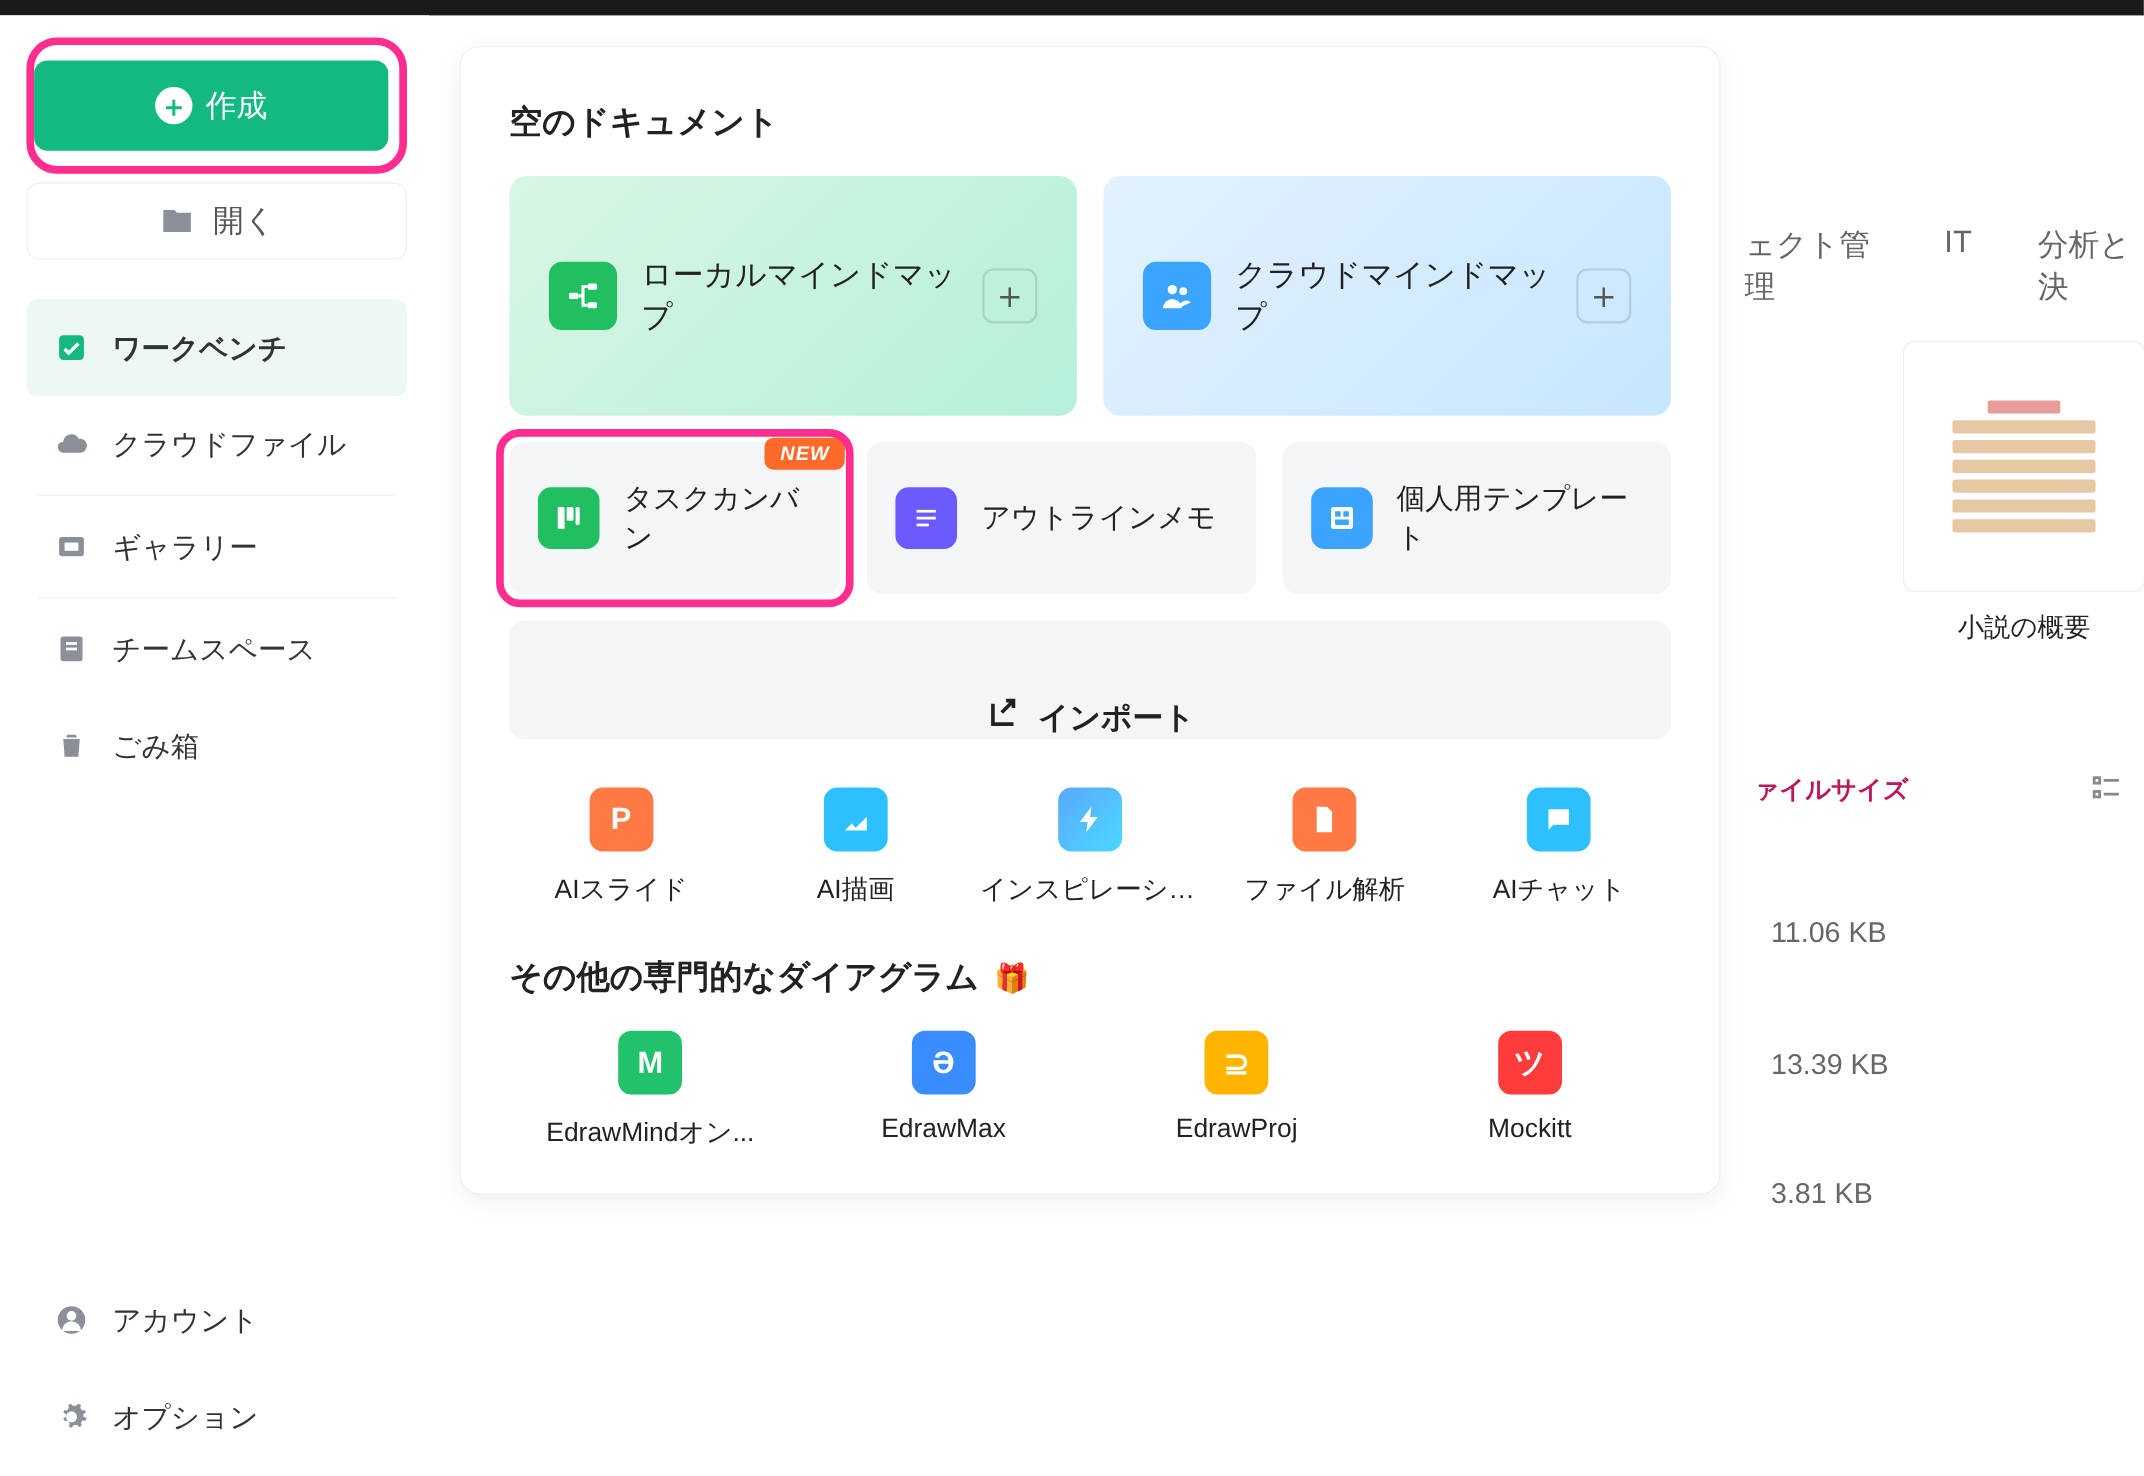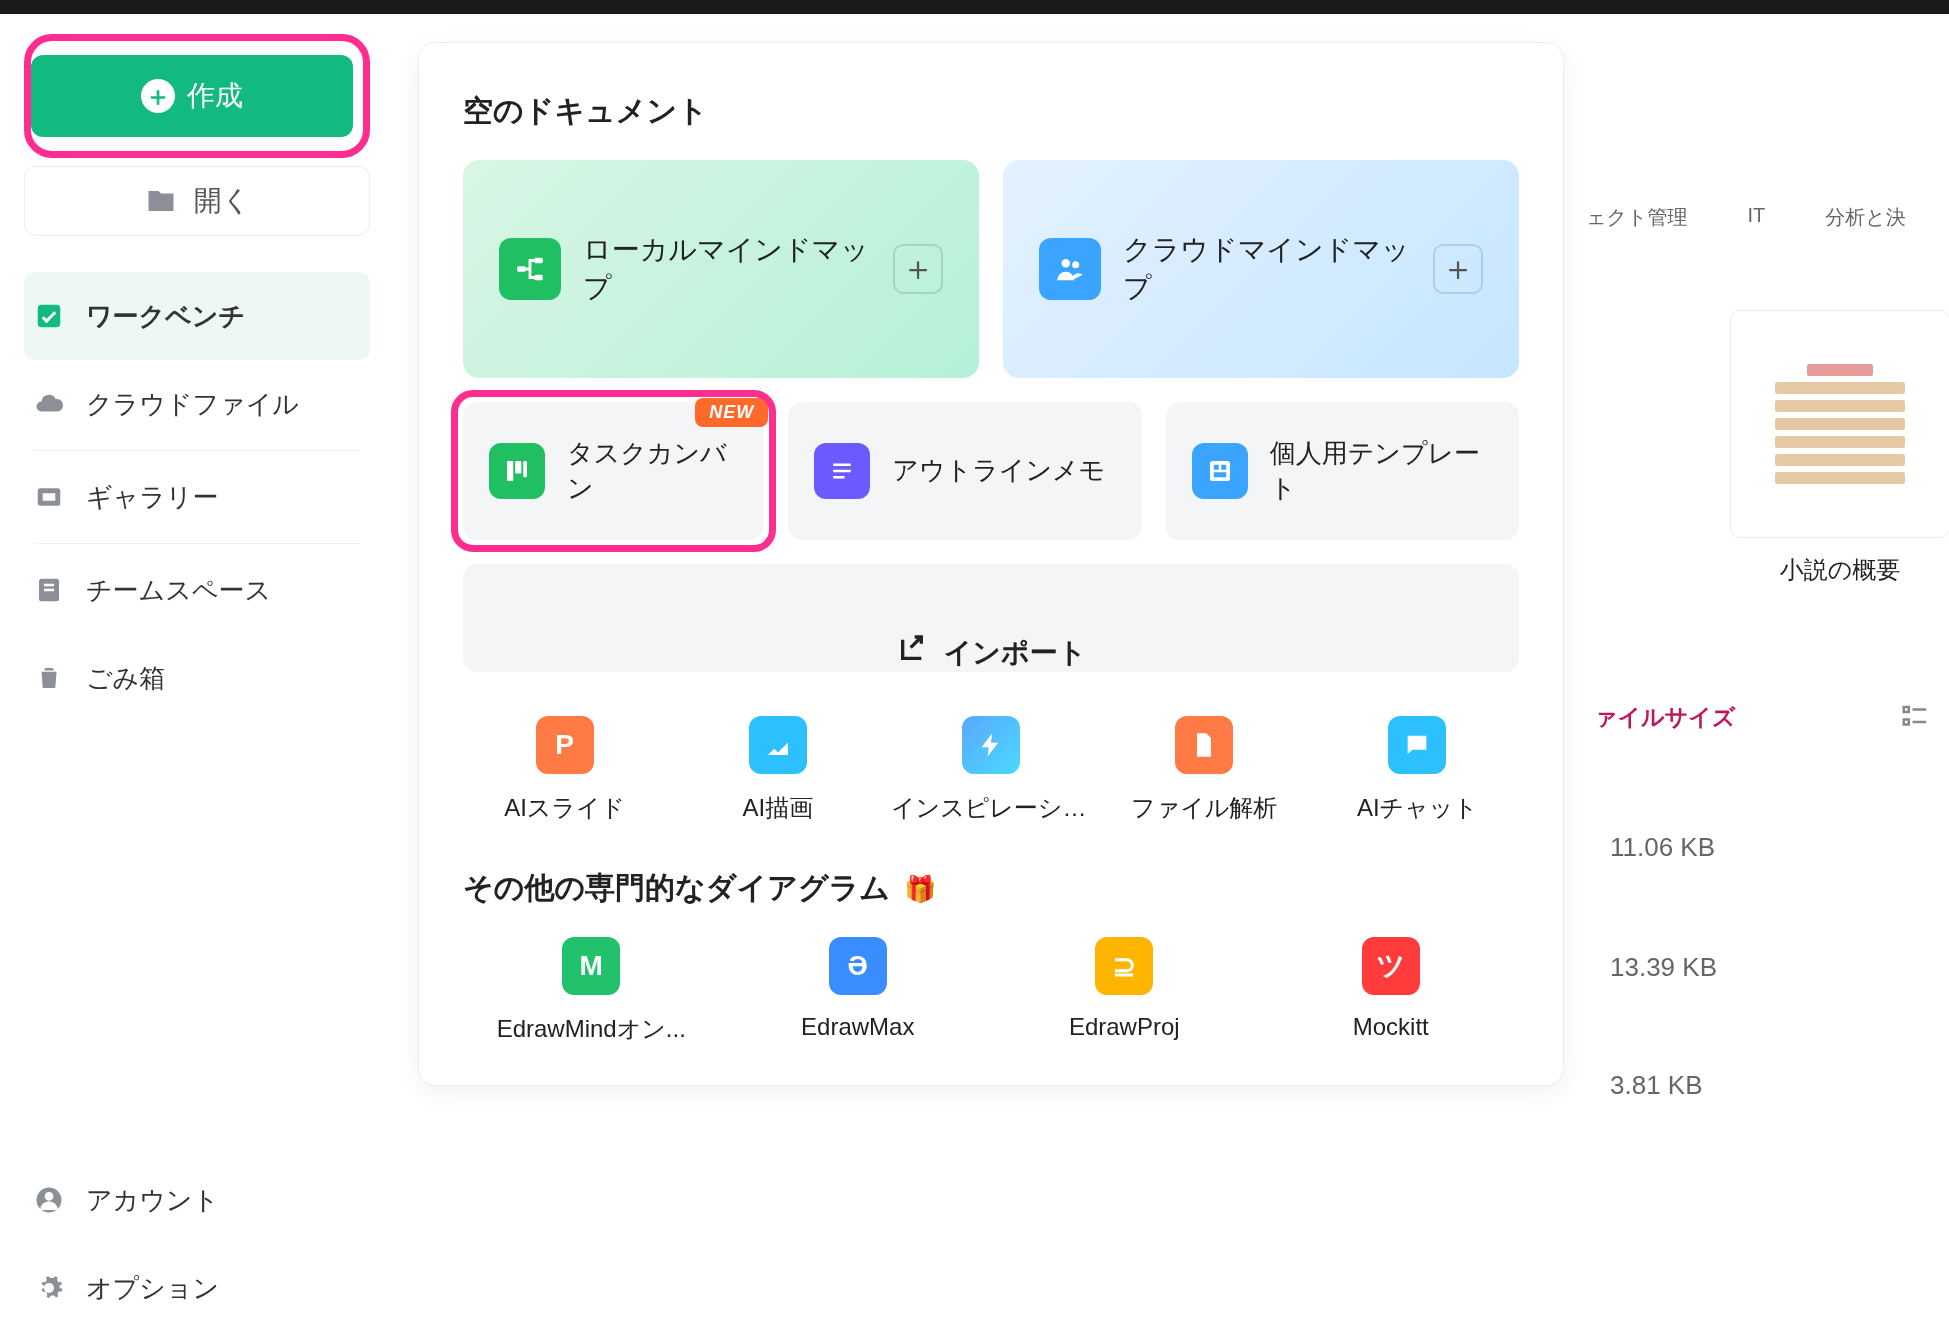--- a/index.html
+++ b/index.html
@@ -9,21 +9,21 @@
   
   
   .sidebar { position: absolute; left: 0; top: 14px; width: 390px; bottom: 0; background: #fff; padding: 20px 20px 0 24px; display: flex; flex-direction: column; }
   
   .create-hl { border: 7px solid #ff2d8f; border-radius: 28px; padding: 14px 10px 14px 0; margin-bottom: 8px; }
   .create-btn { display: flex; align-items: center; justify-content: center; gap: 12px; background: #12b981; color: #fff; height: 82px; border-radius: 12px; font-size: 28px; font-weight: 500; cursor: pointer; }
   .create-btn .pluscircle { width: 34px; height: 34px; border-radius: 50%; background: #fff; color: #12b981; display: flex; align-items: center; justify-content: center; font-size: 26px; font-weight: 700; }
   
   .open-btn { display: flex; align-items: center; justify-content: center; gap: 16px; color: #555; background: #fff; border: 1px solid #eee; height: 70px; border-radius: 12px; font-size: 28px; font-weight: 500; cursor: pointer; margin-bottom: 36px; }
   
-  .nav-item { display: flex; align-items: center; gap: 20px; height: 88px; padding: 0 8px; border-radius: 10px; font-size: 26px; color: #333; cursor: pointer; }
+  .nav-item { display: flex; align-items: center; gap: 20px; height: 88px; padding: 0 24px; border-radius: 10px; font-size: 26px; color: #333; cursor: pointer; }
   .nav-item.active { background: #eef8f3; font-weight: 600; }
   .nav-sep { height: 1px; background: #f0f0f0; margin: 2px 10px; }
   
   .sidebar-bottom { margin-top: auto; padding-bottom: 10px; }
   
   .icon { display:inline-flex; align-items:center; justify-content:center; }
   .ic-folder, .ic-cloud, .ic-gallery, .ic-team, .ic-trash, .ic-user, .ic-gear { width:34px; height:34px; color:#8a8f98; }
   .ic-workbench { width:34px; height:34px; color:#12b981; }
   
   
@@ -53,21 +53,21 @@
   .ai-row, .diag-row { display:flex; gap:10px; margin-top:24px; }
   .ai-item { width:208px; display:flex; flex-direction:column; align-items:center; gap:18px; cursor:pointer; }
   .ai-icon { width:58px; height:58px; border-radius:12px; display:flex; align-items:center; justify-content:center; color:#fff; font-size:28px; font-weight:700; }
   .ai-icon.ppt{background:#ff7a45;} .ai-icon.paint{background:#2dc0ff;} .ai-icon.insp{background:linear-gradient(135deg,#5aa8ff,#4ad9ff);} .ai-icon.file{background:#ff7a45;} .ai-icon.chat{background:#2dc0ff;}
   .ai-icon.mind{background:#22c16b;} .ai-icon.max{background:#3a8dff;} .ai-icon.proj{background:#ffb400;} .ai-icon.mock{background:#ff3b3b;}
   .ai-label { font-size:24px; color:#222; white-space:nowrap; overflow:hidden; text-overflow:ellipsis; max-width:200px; text-align:center; }
   .gift-icon{color:#ff6a2b;font-size:26px;margin-left:6px;}
   
   
   .right { position:absolute; left:1580px; top:14px; right:0; bottom:0; padding-top:190px; }
-  .right-tabs { display:flex; gap:60px; font-size:20px; color:#666; font-weight:500; padding-left:6px; }
+  .right-tabs { display:flex; gap:60px; font-size:28px; color:#666; font-weight:500; padding-left:6px; }
   .tpl-card { position:absolute; left:150px; top:296px; width:220px; }
   .tpl-thumb { width:100%; height:228px; border:1px solid #eee; border-radius:10px; background:#fff; display:flex; align-items:center; justify-content:center; }
   .tpl-bars { width:60%; display:flex; flex-direction:column; gap:6px; }
   .tpl-bars span{height:12px; background:#e6c8a4; border-radius:2px;}
   .tpl-bars span:nth-child(1){background:#e89b9b;width:50%;align-self:center;}
   .tpl-name { text-align:center; font-size:24px; margin-top:16px; color:#222; font-weight:500; }
   .fs-label { position:absolute; left:14px; top:688px; font-size:23px; color:#be185d; font-weight:600; }
   .list-icon { position:absolute; left:320px; top:688px; color:#888; }
   .fs-col { position:absolute; left:30px; font-size:26px; color:#666; }
   

